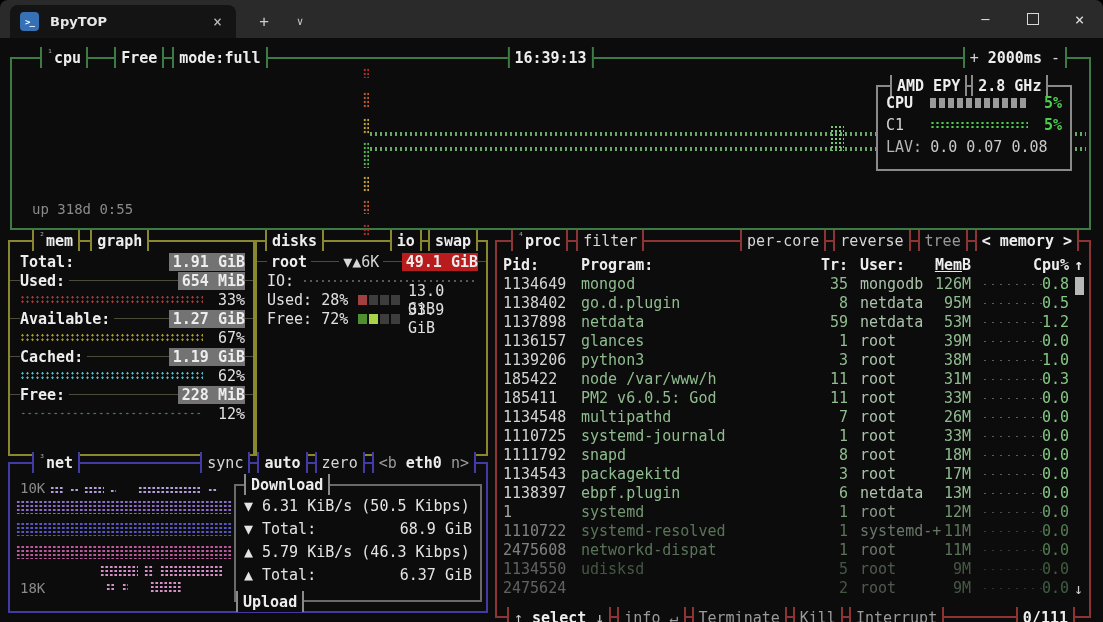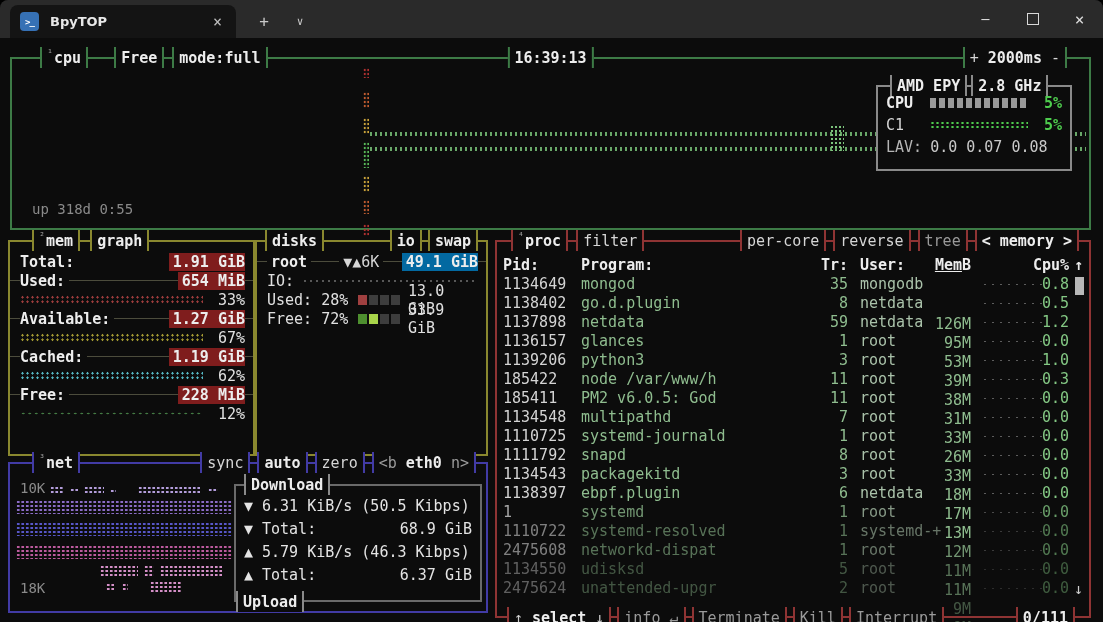--- a/index.html
+++ b/index.html
@@ -45,33 +45,33 @@
   .meter-track{flex:1;height:10px;}
   .blocks{background-image:repeating-linear-gradient(90deg,#9a9a9a 0 6px,transparent 6px 9px);}
   .greendots{background-image:radial-gradient(#4ecc4e 1.1px,transparent 1.3px);background-size:5px 4px;height:8px;}
   .meter-val{width:34px;text-align:right;color:#4ecc4e;font-weight:bold;}
   .lav-row{display:flex;height:18px;align-items:center;color:#c9c9c9;}
   .lav-row .lbl{color:#b5b5b5;margin-right:8px;}
   
   .mem-pad{position:absolute;left:10px;right:8px;top:10px;}
   .kv{display:flex;justify-content:space-between;height:19px;align-items:center;position:relative;}
   .kv .k{font-weight:bold;color:#ededed;background:#0c0c0c;padding-right:4px;z-index:1;}
-  .kv .v{font-weight:bold;color:#ededed;background:#7f1d1d;padding-left:4px;z-index:1;}
+  .kv .v{font-weight:bold;color:#ededed;background:#737373;padding-left:4px;z-index:1;}
   .leadline::before{content:"";position:absolute;left:-10px;right:-8px;top:9px;height:1px;background:#4c4c3c;}
   .mrow{display:block;height:38px;}
   .mmeter{display:flex;align-items:center;height:19px;}
   .dots{flex:1;background-image:radial-gradient(var(--c) 1.15px,transparent 1.35px);background-size:5px 4.5px;height:9px;margin-right:6px;}
   .sparse .dots{background-size:6.5px 5px;height:5px;opacity:.85;}
   .mpct{width:36px;text-align:right;color:#e0e0e0;}
   
   .dk-pad{position:absolute;left:10px;right:8px;top:10px;}
   .devrow{position:relative;display:flex;height:19px;align-items:center;}
   .devrow .nm{font-weight:bold;color:#ededed;background:#0c0c0c;padding:0 4px;z-index:1;}
   .devrow .act{color:#d6d6d6;background:#0c0c0c;padding:0 4px;z-index:1;margin-left:28px;}
-  .devrow .sz{font-weight:bold;color:#ededed;background:#0369a1;padding-left:4px;z-index:1;margin-left:auto;text-align:center;}
+  .devrow .sz{font-weight:bold;color:#ededed;background:#b91c1c;padding-left:4px;z-index:1;margin-left:auto;text-align:center;}
   .iorow{display:flex;align-items:center;height:19px;}
   .iorow .lbl{color:#e0e0e0;margin-right:8px;}
   .iodots{flex:1;background-image:radial-gradient(#585858 1px,transparent 1.2px);background-size:6px 4px;height:4px;}
   .durow{display:flex;align-items:center;height:19px;}
   .durow .lbl{color:#e0e0e0;width:56px;}
   .durow .pct{color:#e0e0e0;width:36px;}
   .blockset{display:flex;gap:2px;margin:0 8px 0 2px;}
   .blk{width:9px;height:10px;}
   .durow .val{margin-left:auto;color:#e0e0e0;}
   
@@ -91,21 +91,21 @@
   .c-user{position:absolute;left:357px;width:90px;}
   .c-mem{position:absolute;left:420px;width:48px;text-align:right;}
   .c-dots{position:absolute;left:478px;width:62px;top:7px;height:5px;background-image:radial-gradient(#5d5d5d 1.1px,transparent 1.3px);background-size:8px 5px;}
   .c-cpu{position:absolute;left:528px;width:38px;text-align:right;}
   .prows{position:absolute;left:6px;right:24px;top:33px;}
   .prow{position:relative;height:19px;}
   .prow .c-pid{color:#d4d4d4;}
   .prow .c-prog{color:#8fbd8f;}
   .prow .c-tr{color:#8fbd8f;}
   .prow .c-user{color:#aac2aa;}
-  .prow .c-mem{color:#8fbd8f;margin-top:40px;}
+  .prow .c-mem{color:#8fbd8f;}
   .prow .c-cpu{color:#84c884;}
   .dim-1{opacity:.78;} .dim-2{opacity:.58;} .dim-3{opacity:.42;}
   .hdr-u{text-decoration:underline;}
   .scroll-up{position:absolute;right:6px;top:14px;color:#e8e8e8;font-weight:bold;}
   .scroll-thumb{position:absolute;right:5px;top:35px;width:9px;height:18px;background:#b8b8b8;}
   .scroll-down{position:absolute;right:6px;top:338px;color:#cfcfcf;}
   .pfoot-label{color:#9a9a9a;}
   .pfoot-bright{color:#ededed;font-weight:bold;}
   .pfoot-arrow{color:#d0d0d0;}
 </style>
@@ -564,21 +564,20 @@
           <span class="c-pid">1134550</span>
           <span class="c-prog">udisksd</span>
           <span class="c-tr">5</span>
           <span class="c-user">root</span>
           <span class="c-mem">9M</span>
           <span class="c-dots"></span>
           <span class="c-cpu">0.0</span>
         </div>
           <div class="prow dim-3">
           <span class="c-pid">2475624</span>
-          <span class="c-prog">unattended-upgr</span>
           <span class="c-tr">2</span>
           <span class="c-user">root</span>
           <span class="c-mem">9M</span>
           <span class="c-dots"></span>
           <span class="c-cpu">0.0</span>
         </div>
         </div>
 
       <div class="tabrow bot" style="left:10px;gap:6px;">
         <span class="btab r"><span class="pfoot-arrow">↑</span>&nbsp;<span class="pfoot-bright">select</span>&nbsp;<span class="pfoot-arrow">↓</span></span>

